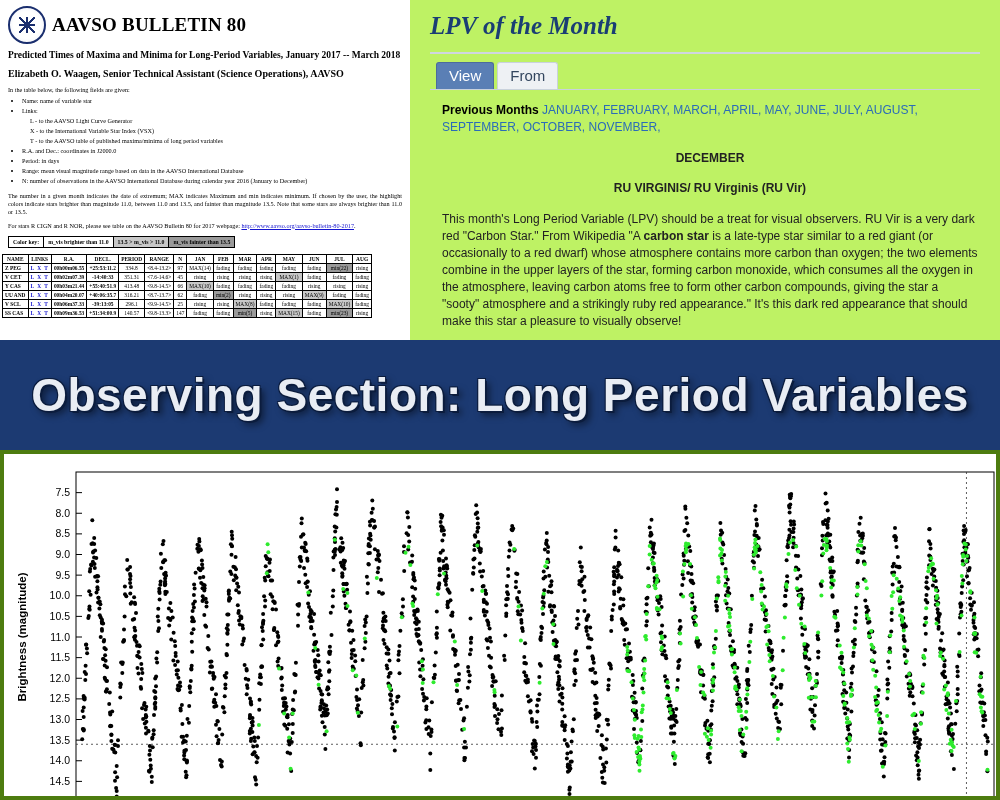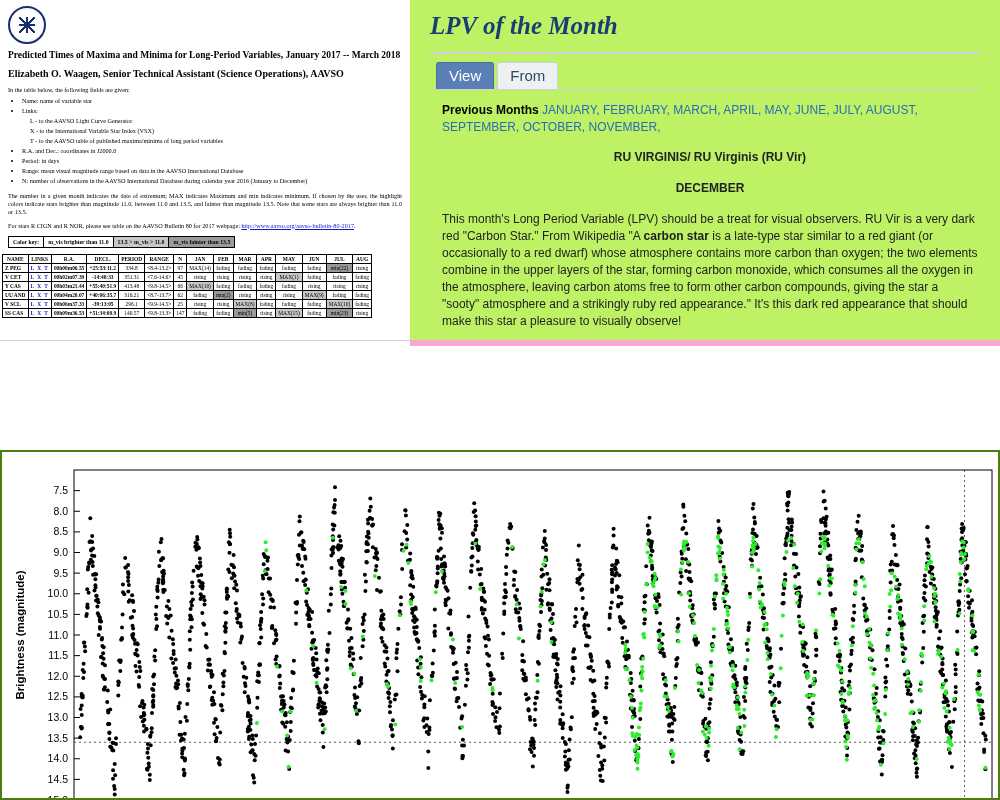--- a/index.html
+++ b/index.html
@@ -240,34 +240,35 @@
       4px 4px 7px rgba(0,0,0,.55);
   }
 
   
   .chart-wrap {
     position: absolute;
     left: 0; top: 450px;
     width: 1000px;
     height: 350px;
     background: #ffffff;
-    border: 2px solid #4d7c0f;
+    border: 4px solid #4d7c0f;
     box-sizing: border-box;
     overflow: hidden;
   }
   .chart-svg { display: block; }
 </style>
 </head>
 <body>
 
 <div id="page">
 
   <div class="bulletin">
     <div class="bulletin-head">
       <div class="aavso-logo"></div>
+      <div class="bulletin-title">AAVSO BULLETIN 80</div>
     </div>
     <div class="bulletin-sub">Predicted Times of Maxima and Minima for Long-Period Variables, January 2017 -- March 2018</div>
     <div class="bulletin-author">Elizabeth O. Waagen, Senior Technical Assistant (Science Operations), AAVSO</div>
     <div class="bulletin-note">In the table below, the following fields are given:</div>
     <ul class="bulletin-list">
       <li>Name: name of variable star</li>
       <li>Links:</li>
       <ul class="sub-list">
         <li>L - to the AAVSO Light Curve Generator</li>
         <li>X - to the International Variable Star Index (VSX)</li>
@@ -430,28 +431,31 @@
       <div class="tab active">View</div>
       <div class="tab">From</div>
     </div>
     <div class="tab-rule"></div>
 
     <div class="lpv-body">
       <div class="prev-months">
         <span class="prev-label">Previous Months</span>
         <span id="month-links"><a class="month-link" href="#"> JANUARY,</a><a class="month-link" href="#"> FEBRUARY,</a><a class="month-link" href="#"> MARCH,</a><a class="month-link" href="#"> APRIL,</a><a class="month-link" href="#"> MAY,</a><a class="month-link" href="#"> JUNE,</a><a class="month-link" href="#"> JULY,</a><a class="month-link" href="#"> AUGUST,</a><a class="month-link" href="#"> SEPTEMBER,</a><a class="month-link" href="#"> OCTOBER,</a><a class="month-link" href="#"> NOVEMBER,</a></span>
       </div>
+      <div class="lpv-center">DECEMBER</div>
       <div class="lpv-center second">RU VIRGINIS/ RU Virginis (RU Vir)</div>
-      <div class="lpv-center">DECEMBER</div>
       <div class="lpv-para">
         <span>This month's Long Period Variable (LPV) should be a treat for visual observers. RU Vir is a very dark red "Carbon Star."  From Wikipedia "A </span><b>carbon star</b><span> is a late-type star similar to a red giant (or occasionally to a red dwarf) whose atmosphere contains more carbon than oxygen; the two elements combine in the upper layers of the star, forming carbon monoxide, which consumes all the oxygen in the atmosphere, leaving carbon atoms free to form other carbon compounds, giving the star a "sooty" atmosphere and a strikingly ruby red appearance."  It's this dark red appearance that should make this star a pleasure to visually observe!</span>
       </div>
     </div>
   </div>
 
+  <div class="banner">
+    <div class="banner-text">Observing Section: Long Period Variables</div>
+  </div>
 
   <div class="chart-wrap">
     <svg class="chart-svg" id="lc-svg" width="998" height="348" viewBox="0 0 998 348">
         <rect x="72" y="18" width="918" height="330" fill="#ffffff" stroke="#000000" stroke-width="1"></rect>
         <line x1="72" y1="38.625" x2="78" y2="38.625" stroke="#000" stroke-width="1"></line>
         <text x="66" y="42.125" text-anchor="end" font-size="10.5" font-family="&quot;Liberation Sans&quot;, sans-serif" fill="#000">7.5</text>
         <line x1="72" y1="59.25" x2="78" y2="59.25" stroke="#000" stroke-width="1"></line>
         <text x="66" y="62.75" text-anchor="end" font-size="10.5" font-family="&quot;Liberation Sans&quot;, sans-serif" fill="#000">8.0</text>
         <line x1="72" y1="79.875" x2="78" y2="79.875" stroke="#000" stroke-width="1"></line>
         <text x="66" y="83.375" text-anchor="end" font-size="10.5" font-family="&quot;Liberation Sans&quot;, sans-serif" fill="#000">8.5</text>

